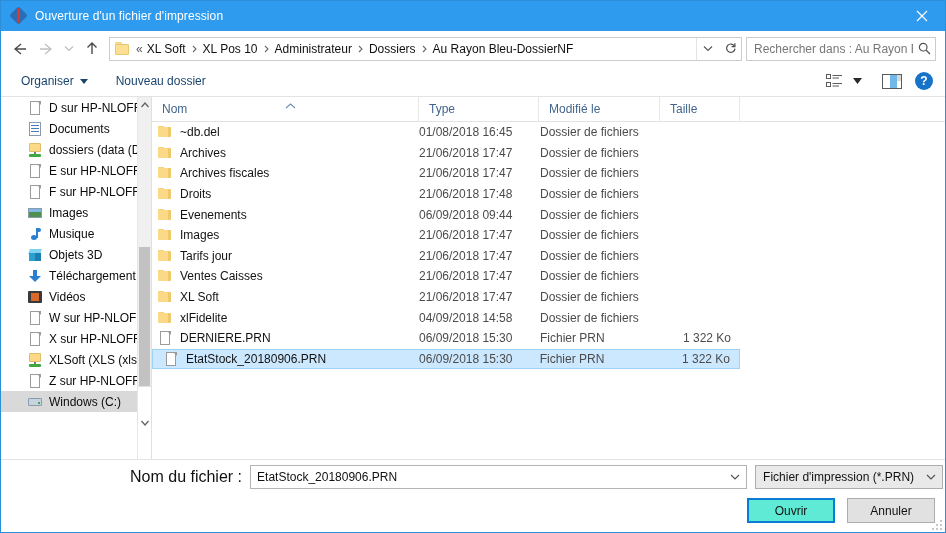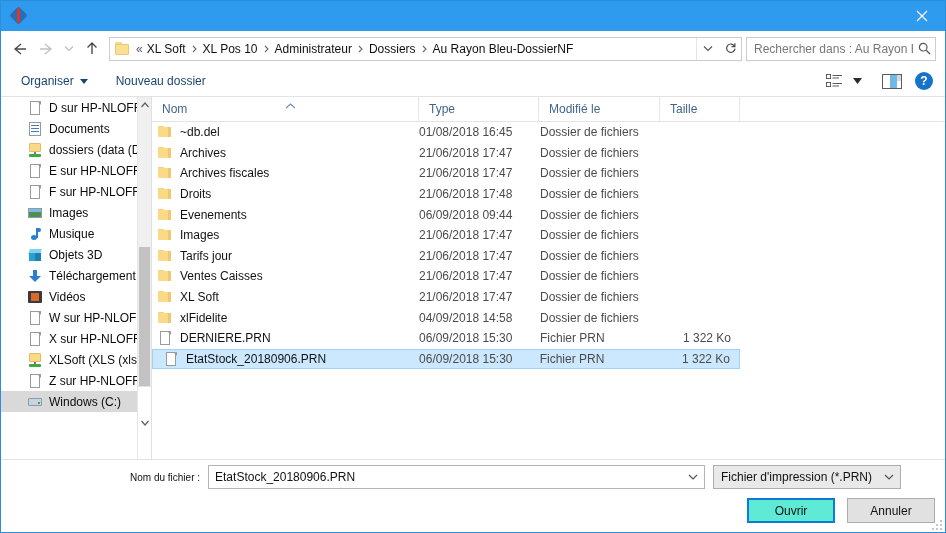--- a/index.html
+++ b/index.html
@@ -485,21 +485,21 @@
   }
   .fn-row {
     display: flex;
     align-items: center;
     height: 34px;
     padding-left: 129px;
     padding-right: 10px;
     box-sizing: border-box;
   }
   .fn-label {
-    font-size: 10px;
+    font-size: 16px;
     color: #111111;
     margin-right: 8px;
     white-space: nowrap;
   }
   .fn-combo {
     width: 497px;
     height: 24px;
     border: 1px solid #b4b4b4;
     background: #ffffff;
     display: flex;
@@ -579,20 +579,21 @@
 </head>
 <body>
 
 <div class="window">
 
   <div class="titlebar">
     <div class="title-icon">
       <div class="diamond"></div>
         <div class="pin"></div>
     </div>
+    <div class="title-text">Ouverture d'un fichier d'impression</div>
     <div class="close-btn">
       <svg width="12" height="12" viewBox="0 0 12 12">
           <path d="M1 1 L11 11 M11 1 L1 11" stroke="#ffffff" stroke-width="1.2" fill="none"></path>
         </svg>
     </div>
   </div>
 
   <div class="addressrow">
     <div class="navbtn">
       <svg width="16" height="14" viewBox="0 0 16 14">

